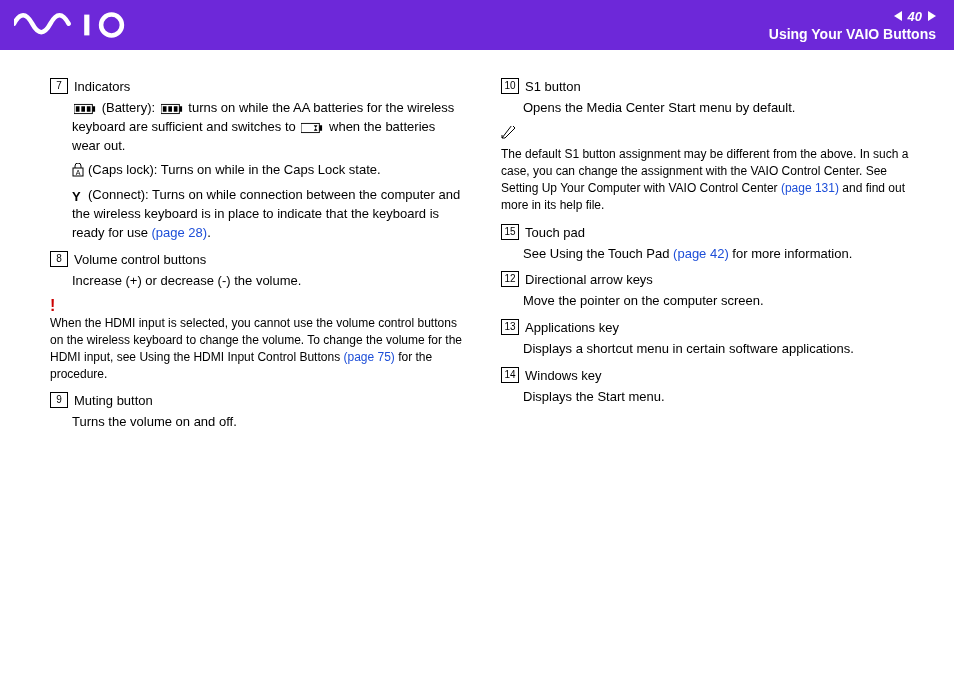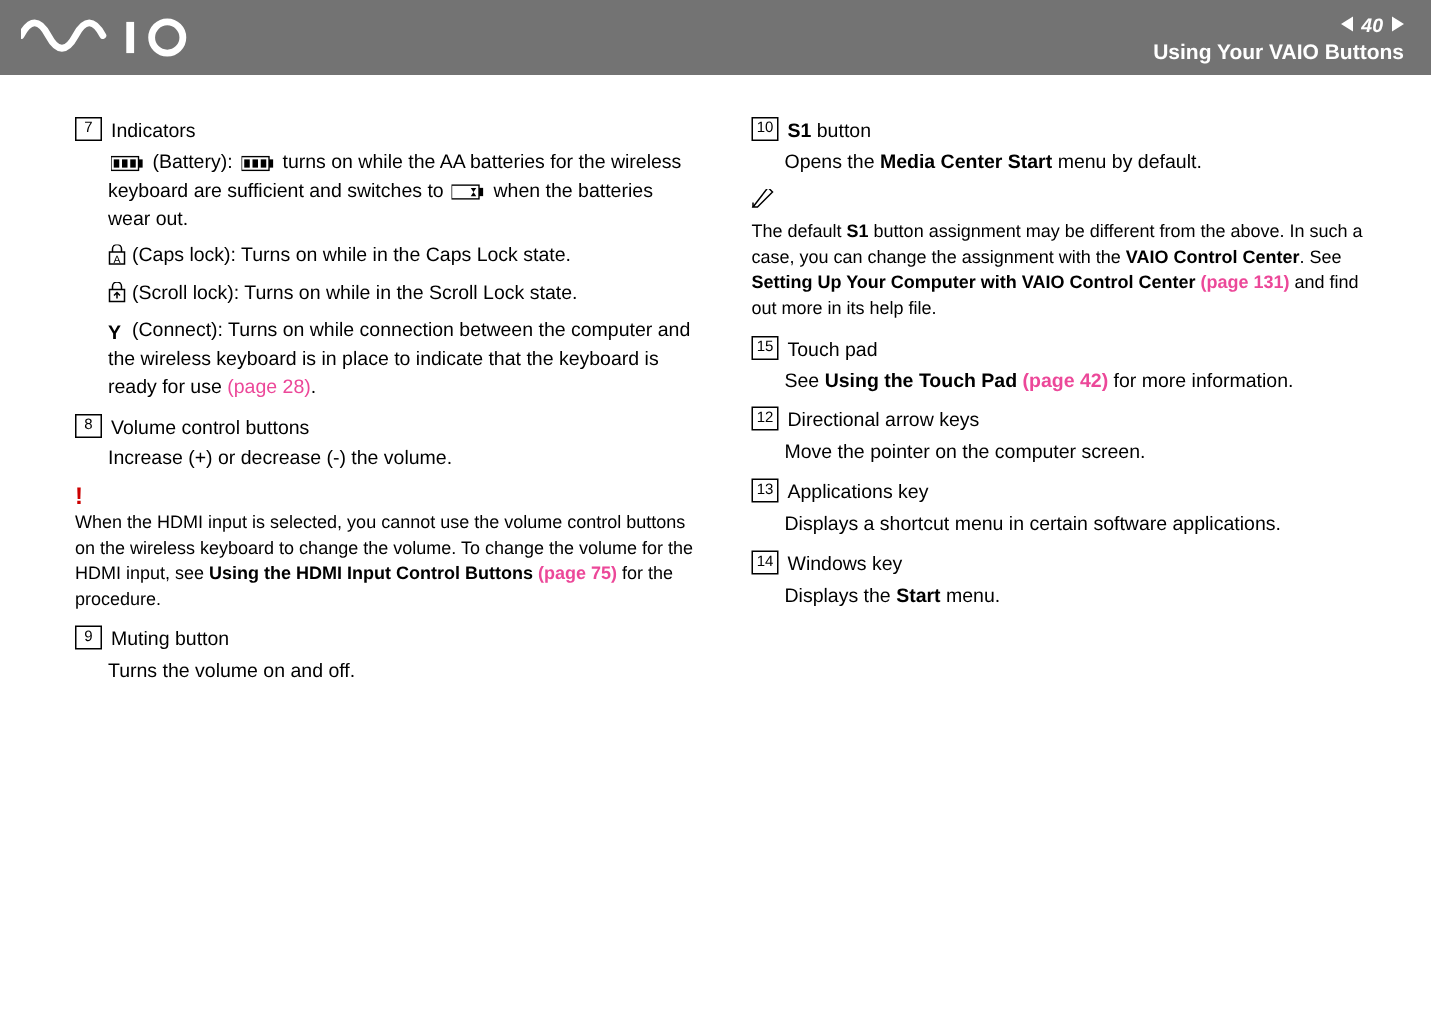--- a/index.html
+++ b/index.html
@@ -7,21 +7,21 @@
     padding: 0;
     width: 954px;
     height: 674px;
     font-family: Arial, Helvetica, sans-serif;
     font-size: 13px;
     color: #000;
     background: #fff;
     overflow: hidden;
   }
   .header {
-    background: #737373;
+    background: #6d28d9;
     color: #fff;
     height: 50px;
     display: flex;
     align-items: center;
     justify-content: space-between;
     padding: 0 18px 0 14px;
   }
   .vaio-logo {
     display: flex;
     align-items: center;
@@ -106,23 +106,23 @@
     line-height: 1;
     margin-right: 4px;
     vertical-align: -1px;
   }
   .pencil {
     display:inline-block;
     margin-bottom:2px;
   }
   .pencil svg { width:18px; height:14px; }
   .link {
-    color: #ec4899;
-  }
-  b { font-weight: bold; }
+    color: #1d4ed8;
+  }
+  b { font-weight: normal; }
 </style>
 </head>
 <body>
 
 <div class="header">
   <div class="vaio-logo">
     <svg viewBox="0 0 200 40" fill="#fff" aria-hidden="true">
       <path d="M0 18 Q14 -8 28 18 Q42 44 56 18 Q70 -8 84 18" stroke="#fff" stroke-width="7" fill="none" stroke-linecap="round"></path>
       <rect x="108" y="4" width="8" height="32"></rect>
       <circle cx="150" cy="20" r="16" fill="none" stroke="#fff" stroke-width="7"></circle>
@@ -180,29 +180,20 @@
       <div class="subline">
         <span class="lock-icon">
           <svg viewBox="0 0 12 14">
               <path d="M3 5 V3 a3 3 0 0 1 6 0 V5" fill="none" stroke="#000"></path>
               <rect x="1" y="5" width="10" height="8" fill="none" stroke="#000"></rect>
               <text x="6" y="12" text-anchor="middle" font-size="7">A</text>
             </svg>
         </span><span>(Caps lock): Turns on while in the Caps Lock state.</span>
       </div>
 
-      <div class="subline">
-        <span class="lock-icon">
-          <svg viewBox="0 0 12 14">
-              <path d="M3 5 V3 a3 3 0 0 1 6 0 V5" fill="none" stroke="#000"></path>
-              <rect x="1" y="5" width="10" height="8" fill="none" stroke="#000"></rect>
-              <path d="M6 7v4 M4 9l2-2 2 2" fill="none" stroke="#000"></path>
-            </svg>
-        </span><span>(Scroll lock): Turns on while in the Scroll Lock state.</span>
-      </div>
 
       <div class="subline">
         <span class="y-icon">Y</span><span>(Connect): Turns on while connection between the computer and the wireless keyboard is in place to indicate that the keyboard is ready for use </span><span class="link">(page 28)</span><span>.</span>
       </div>
     </div>
 
     <div class="item">
       <span class="boxnum">8</span><span>Volume control buttons</span>
       <div class="subline">Increase (+) or decrease (-) the volume.</div>
     </div>

